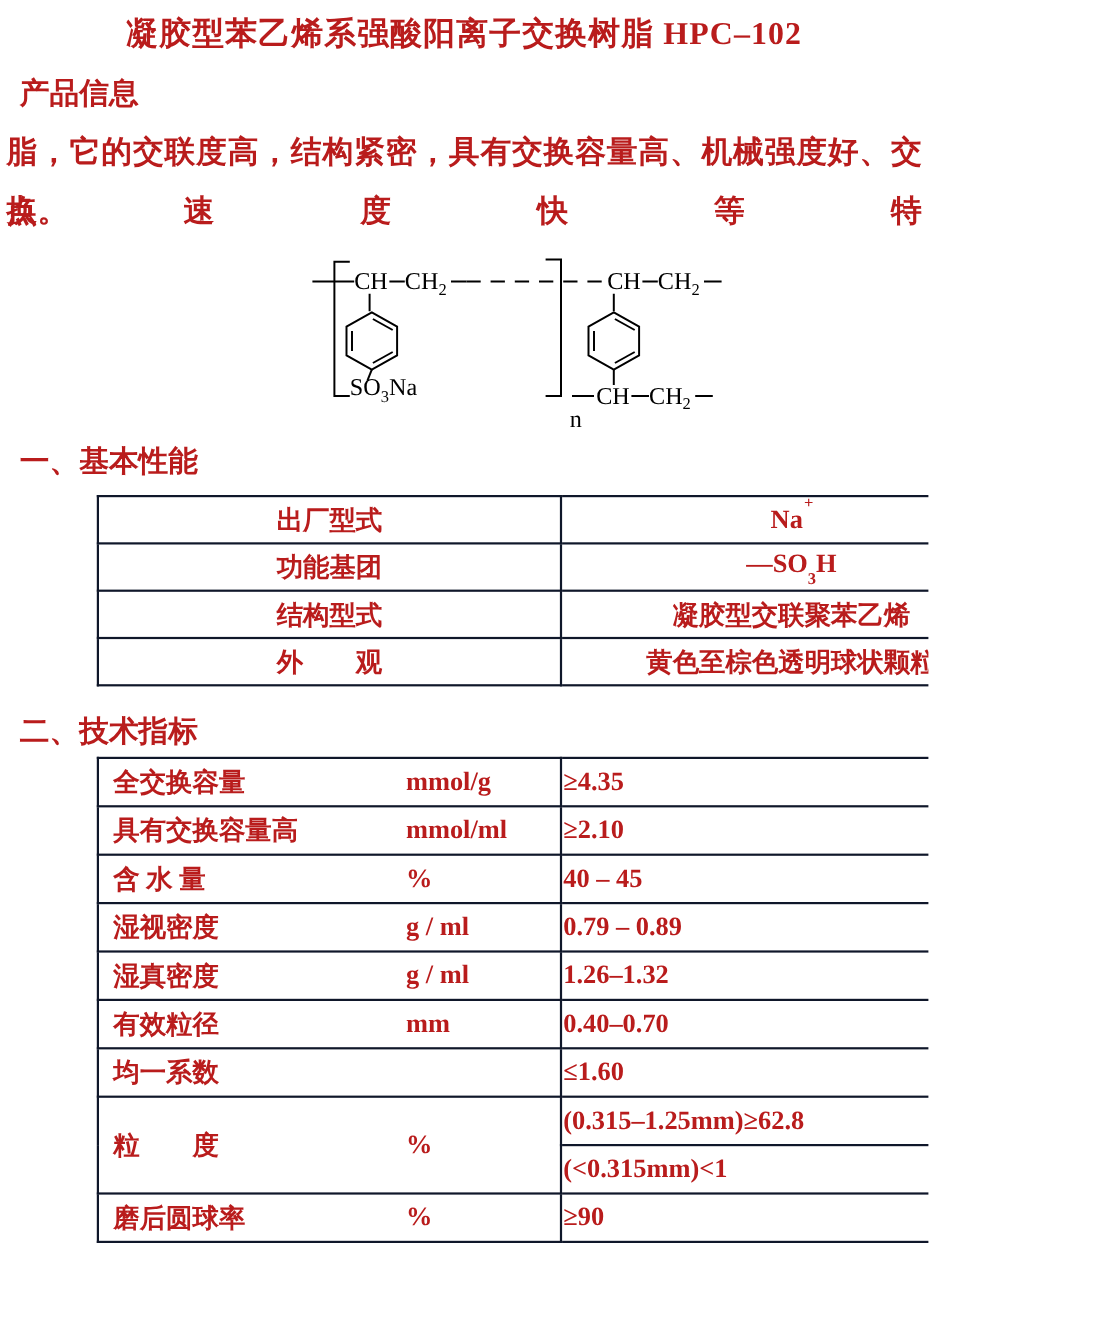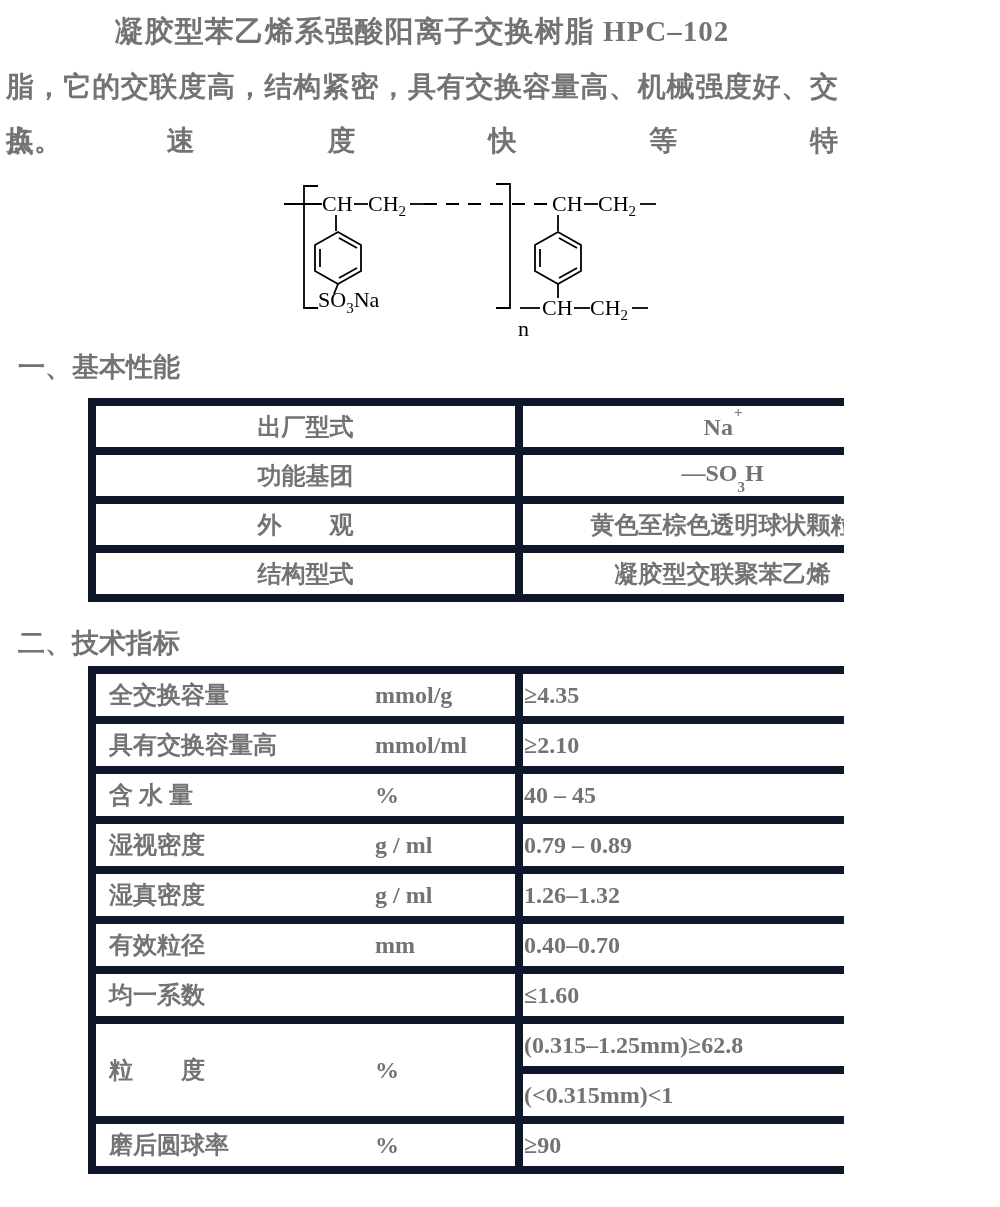--- a/index.html
+++ b/index.html
@@ -1,17 +1,17 @@
 <!DOCTYPE html>
 <html><head>
 <meta charset="utf-8">
 <style>
   html,body{margin:0;padding:0;background:#fff;}
   .page{
-    position:relative;width:844px;height:1207px;background:#ffffff;color:#737373;
+    position:relative;width:844px;height:1207px;background:#ffffff;color:#b91c1c;
     font-family:"Liberation Serif","DejaVu Serif",serif;overflow:hidden;
   }
   .title{
     padding-top:12px;text-align:center;font-size:29px;font-weight:bold;
     line-height:38px;letter-spacing:1px;
   }
   .heading{
     margin:18px 0 0 18px;font-size:27px;font-weight:bold;line-height:34px;
   }
   .h-structure{margin-top:10px;}
@@ -23,40 +23,41 @@
   }
   .para-line.justify{
     white-space:normal;text-align:justify;text-align-last:justify;
   }
   .para-line.first{text-indent:66px;}
   svg.diagram{display:block;margin:8px 0 0 272px;}
   svg.diagram text{
     font-family:"Liberation Serif","DejaVu Serif",serif;font-size:22px;fill:#000;
   }
   table{border-collapse:collapse;table-layout:fixed;font-weight:bold;}
-  td{border:8px solid #0f172a;font-size:24px;overflow:hidden;}
+  td{border:2px solid #0f172a;font-size:24px;overflow:hidden;}
   .t1{margin:14px 0 0 88px;width:842px;}
   .t1 td{height:39px;text-align:center;}
   .t1 .c-label{width:417px;}
   .t2{margin:6px 0 0 88px;width:828px;}
   .t2 td{height:40px;margin-top:39px;}
   .t2 .c-left{width:417px;}
   .t2-left-inner{display:flex;align-items:center;}
   .t2-name{width:278px;padding-left:12px;box-sizing:border-box;}
   .t2-val{}
   sup.plus{font-size:15px;position:relative;top:-9px;left:1px;}
   sub.small{font-size:15px;position:relative;top:5px;}
 </style>
 </head>
 <body>
 
 <div class="page">
 
   <div class="title">凝胶型苯乙烯系强酸阳离子交换树脂  HPC–102</div>
 
+  <div class="heading">产品信息</div>
 
   <div class="para">
     <div class="para-line justify">脂，它的交联度高，结构紧密，具有交换容量高、机械强度好、交换速度快等特</div>
     <div class="para-line">点。</div>
   </div>
 
 
   <svg class="diagram" width="420" height="166" viewBox="0 0 420 166">
     <g stroke="#000" stroke-width="1.8" fill="none">
 
@@ -110,26 +111,26 @@
     <tbody>
         <tr>
       <td class="c-label">出厂型式</td>
       <td><span>Na</span><sup class="plus">+</sup></td>
     </tr>
     <tr>
       <td class="c-label">功能基团</td>
       <td><span>—SO</span><sub class="small">3</sub><span>H</span></td>
     </tr>
     <tr>
+      <td class="c-label">结构型式</td>
+      <td>凝胶型交联聚苯乙烯</td>
+    </tr>
+    <tr>
       <td class="c-label">外　　观</td>
       <td>黄色至棕色透明球状颗粒</td>
-    </tr>
-    <tr>
-      <td class="c-label">结构型式</td>
-      <td>凝胶型交联聚苯乙烯</td>
     </tr>
   </tbody>
     </table>
 
   <div class="heading h-tech">二、技术指标</div>
 
   <table class="t2">
     <tbody>
         <tr>
       <td class="c-left">

